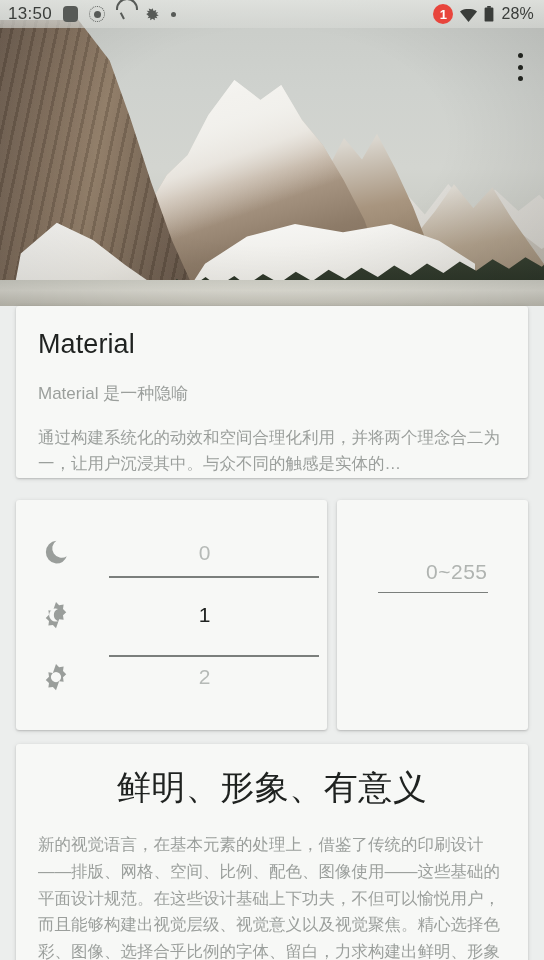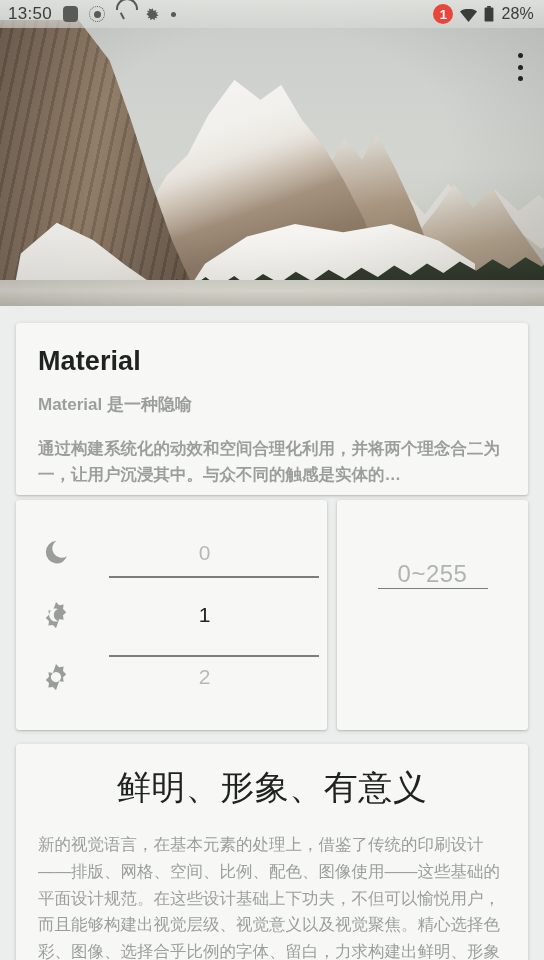--- a/index.html
+++ b/index.html
@@ -124,23 +124,23 @@
     display:flex; flex-direction:column; align-items:center; justify-content:space-between;
     padding:3px 0; cursor:pointer;
   }
   .overflow span { width:5px; height:5px; border-radius:50%; background:#21241f; }
 
   
   .card {
     position:absolute; background:#f7f8f6; border-radius:3px;
     box-shadow:0 1px 2px rgba(0,0,0,.16), 0 1px 5px rgba(0,0,0,.10);
   }
-  #card-material { left:16px; top:323px; width:512px; height:172px; padding:24px 22px 0 22px;font-weight:bold; }
+  #card-material { left:16px; top:306px; width:512px; height:172px; padding:24px 22px 0 22px; }
   .mat-title { font-size:27px; color:#1f2220; letter-spacing:.1px; line-height:1.1; }
-  .mat-sub { margin-top:18px; font-size:17px; color:#9b9f9c; line-height:1.2; }
+  .mat-sub { margin-top:24px; font-size:17px; color:#9b9f9c; line-height:1.2; }
   .mat-body {
     margin-top:21px; font-size:16.5px; color:#9b9f9c; line-height:1.55;
     max-height:52px; overflow:hidden;
   }
 
   #card-picker { left:16px; top:500px; width:311px; height:230px; }
   .picker-wrap { position:relative; width:100%; height:100%; display:flex; }
   .picker-icons {
     width:80px; display:flex; flex-direction:column;
     align-items:center; justify-content:space-around; padding:22px 0;
@@ -154,22 +154,22 @@
   .pv.sel { color:#1f2220; }
   .divider {
     position:absolute; left:13px; right:8px; height:2px; background:#7b7f7c;
   }
   .divider.d1 { top:76px; }
   .divider.d2 { top:155px; }
 
   #card-change { left:337px; top:500px; width:191px; height:230px; padding:0; }
   .change-inner { width:100%; height:100%; display:flex; flex-direction:column; align-items:center; }
   .num-input {
-    margin-top:60px; width:110px; text-align:center; font-size:24px; color:#b0b4b1;
-    padding-bottom:0; border:none; border-bottom:1.5px solid #7b7f7c; background:transparent;
+    margin-top:60px; width:110px; text-align:right; font-size:21px; color:#b0b4b1;
+    padding-bottom:8px; border:none; border-bottom:1.5px solid #7b7f7c; background:transparent;
     outline:none; font-family:inherit; letter-spacing:.5px;
   }
   .num-input::placeholder { color:#b0b4b1; }
   .change-btn {
     margin-top:23px; width:119px; height:57px; background:#f8f9f7; border:none;
     border-radius:2.5px; color:#8e928f; font-size:17px; letter-spacing:1.1px;
     font-family:inherit; cursor:pointer;
     box-shadow:0 1px 2px rgba(0,0,0,.17), 0 1px 4px rgba(0,0,0,.10);
   }
 

